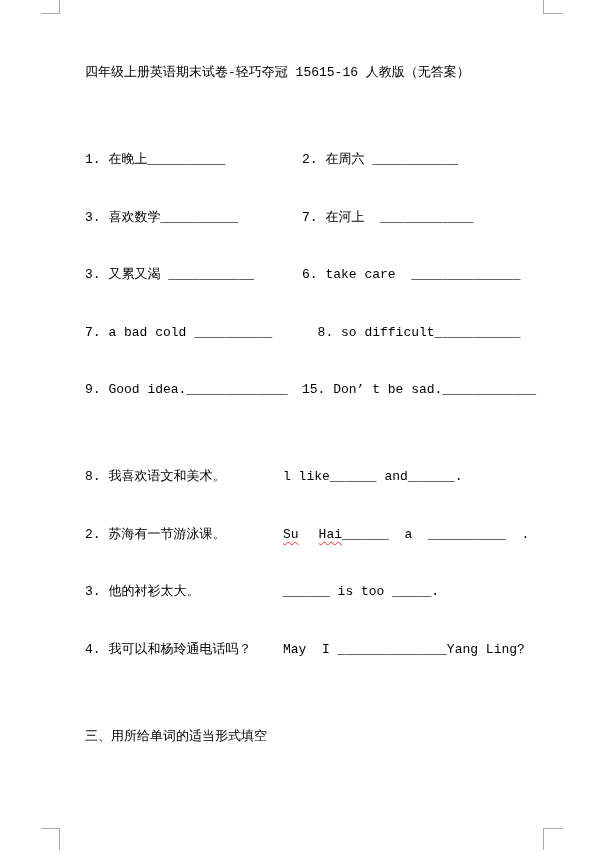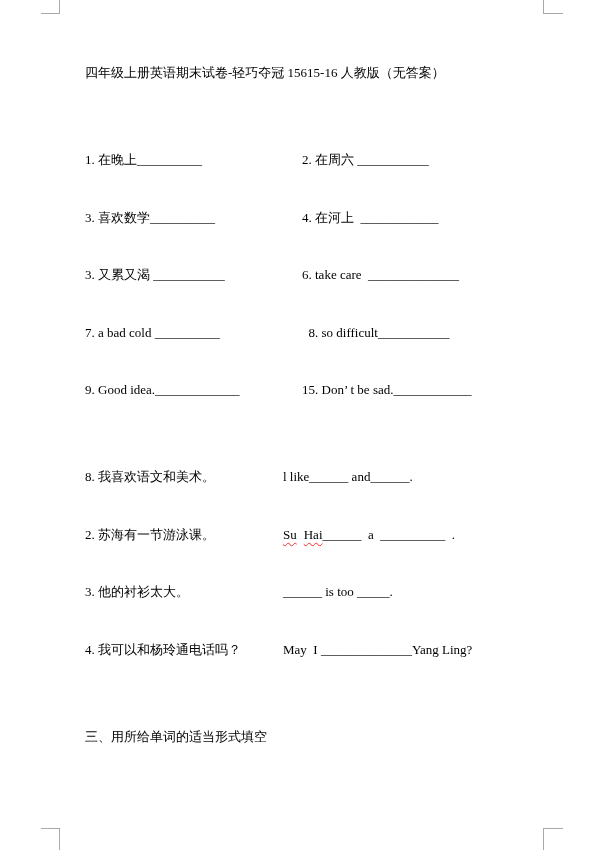--- a/index.html
+++ b/index.html
@@ -3,31 +3,31 @@
 <meta charset="utf-8">
 <style>
   html,body{margin:0;padding:0;background:#ffffff;}
   .page{
     position:relative;width:610px;height:856px;background:#ffffff;overflow:hidden;
     font-family:"Liberation Mono","DejaVu Sans Mono",monospace;
     font-size:13px;color:#000000;
   }
   .mark{position:absolute;background:#a9a9a9;}
   .content{position:absolute;left:85px;top:14px;right:10px;white-space:pre;}
-  .line{height:27.4px;line-height:27.4px;white-space:pre;font-family:Liberation Serif, serif;}
+  .line{height:27.4px;line-height:27.4px;white-space:pre;}
   .cols .c1{display:inline-block;min-width:217px;}
   .cn{display:inline-block;min-width:198px;}
   .wavy{
     text-decoration-line:underline;
     text-decoration-style:wavy;
     text-decoration-color:#ff2a2a;
     text-decoration-thickness:1px;
     text-underline-offset:3px;
   }
-  .hai{margin-left:7px;}
+  .hai{margin-left:20px;}
 </style>
 </head>
 <body>
 
 <div class="page">
 
   <div class="mark" style="left:59px;top:0;width:1px;height:14px"></div>
   <div class="mark" style="left:41px;top:13px;width:19px;height:1px"></div>
   <div class="mark" style="left:543px;top:0;width:1px;height:14px"></div>
   <div class="mark" style="left:543px;top:13px;width:20px;height:1px"></div>
@@ -35,21 +35,21 @@
   <div class="mark" style="left:59px;top:828px;width:1px;height:22px"></div>
   <div class="mark" style="left:543px;top:828px;width:20px;height:1px"></div>
   <div class="mark" style="left:543px;top:828px;width:1px;height:22px"></div>
 
   <div class="content">
 
     <div class="line">四年级上册英语期末试卷-轻巧夺冠 15615-16 人教版（无答案）</div>
 
     
     <div class="line cols"><span class="c1">1. 在晚上__________</span><span>2. 在周六 ___________</span></div>
-    <div class="line cols"><span class="c1">3. 喜欢数学__________</span><span>4. 在河上  ____________</span></div>
+    <div class="line cols"><span class="c1">3. 喜欢数学__________</span><span>7. 在河上  ____________</span></div>
     <div class="line cols"><span class="c1">3. 又累又渴 ___________</span><span>6. take care  ______________</span></div>
     <div class="line cols"><span class="c1">7. a bad cold __________</span><span>  8. so difficult___________</span></div>
     <div class="line cols"><span class="c1">9. Good idea._____________</span><span>15. Don’ t be sad.____________</span></div>
 
     
     <div class="line"><span class="cn">8. 我喜欢语文和美术。</span><span>l like______ and______.</span></div>
     <div class="line"><span class="cn">2. 苏海有一节游泳课。</span><span><span class="wavy">Su</span><span class="wavy hai">Hai</span><span>______  a  __________  .</span></span></div>
     <div class="line"><span class="cn">3. 他的衬衫太大。</span><span>______ is too _____.</span></div>
     <div class="line"><span class="cn">4. 我可以和杨玲通电话吗？</span><span>May  I ______________Yang Ling?</span></div>
 

